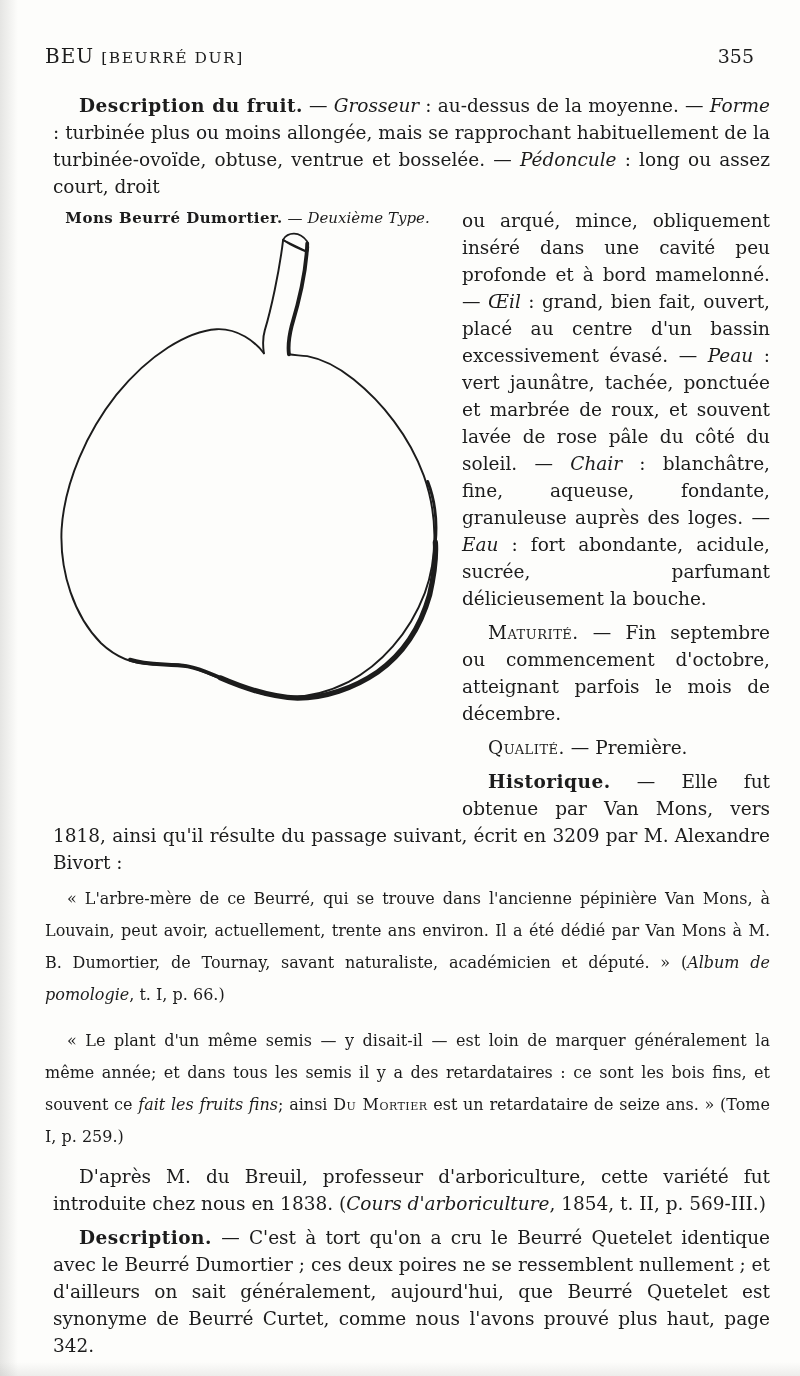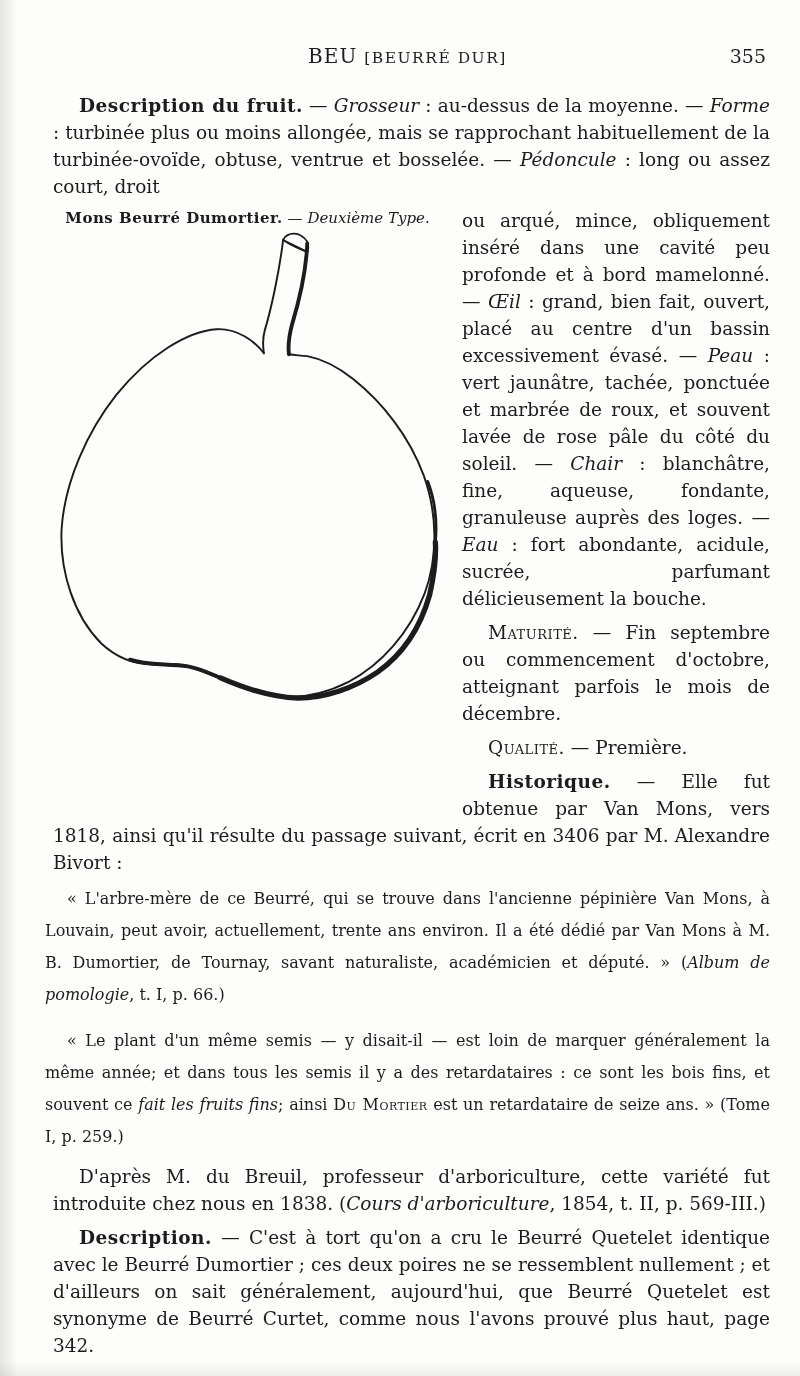--- a/index.html
+++ b/index.html
@@ -18,27 +18,27 @@
     pointer-events: none;
   }
   body::after {
     content: ""; position: absolute; left: 0; right: 0; bottom: 0; height: 14px;
     background: linear-gradient(0deg, rgba(120,120,118,0.12), rgba(120,120,118,0));
     pointer-events: none;
   }
   .page { padding: 44px 30px 0 45px; }
 
   .running-head {
-    position: relative; text-align: center;
+    position: relative; text-align: left;
     height: 26px; margin-bottom: 22px;
   }
   .head-title { font-size: 19px; letter-spacing: 1px; }
   .head-main { font-size: 20px; }
   .head-sub  { font-size: 15.5px; letter-spacing: 1.5px; }
-  .page-num  { position: absolute; right: 4px; top: 1px; font-size: 19px; }
+  .page-num  { position: absolute; right: 16px; top: 1px; font-size: 19px; }
 
   .para {
     font-size: 18.5px; line-height: 27px;
     text-align: justify; margin: 0 0 7px 8px;
   }
   .para.indent { text-indent: 26px; }
   .para.cont   { text-indent: 0; }
   .quote { font-size: 16px; line-height: 32px; margin: 4px 0 10px 0; }
   .quote.indent { text-indent: 22px; }
   .q-col { padding-left: 0; }
@@ -108,21 +108,21 @@
         <path stroke-width="3" d="M 405,325 C 407,303 404,280 397,262"></path>
       </svg>
     </figure>
 
     <p class="para cont"><span>ou arqué, mince, obliquement inséré dans une cavité peu profonde et à bord mamelonné. — </span><span class="i">Œil</span><span> : grand, bien fait, ouvert, placé au centre d'un bassin excessivement évasé. — </span><span class="i">Peau</span><span> : vert jaunâtre, tachée, ponctuée et marbrée de roux, et souvent lavée de rose pâle du côté du soleil. — </span><span class="i">Chair</span><span> : blanchâtre, fine, aqueuse, fondante, granuleuse auprès des loges. — </span><span class="i">Eau</span><span> : fort abondante, acidule, sucrée, parfumant délicieusement la bouche.</span></p>
 
     <p class="para indent"><span class="sc">Maturité.</span><span> — Fin septembre ou commencement d'octobre, atteignant parfois le mois de décembre.</span></p>
 
     <p class="para indent"><span class="sc">Qualité.</span><span> — Première.</span></p>
 
-    <p class="para indent"><span class="b">Historique.</span><span> — Elle fut obtenue par Van Mons, vers 1818, ainsi qu'il résulte du passage suivant, écrit en 3406 par M. Alexandre Bivort :</span></p>
+    <p class="para indent"><span class="b">Historique.</span><span> — Elle fut obtenue par Van Mons, vers 1818, ainsi qu'il résulte du passage suivant, écrit en 3209 par M. Alexandre Bivort :</span></p>
 
     <p class="para quote indent q-col"><span>« L'arbre-mère de ce Beurré, qui se trouve dans l'ancienne pépinière Van Mons, à Louvain, peut avoir, actuellement, trente ans environ. Il a été dédié par Van Mons à M. B. Dumortier, de Tournay, savant naturaliste, académicien et député. » (</span><span class="i">Album de pomologie</span><span>, t. I, p. 66.)</span></p>
 
   </div>
 
 
   <p class="para quote indent"><span>« Le plant d'un même semis — y disait-il — est loin de marquer généralement la même année; et dans tous les semis il y a des retardataires : ce sont les bois fins, et souvent ce </span><span class="i">fait les fruits fins</span><span>; ainsi </span><span class="sc">Du Mortier</span><span> est un retardataire de seize ans. » (Tome I, p. 259.)</span></p>
 
   <p class="para indent"><span>D'après M. du Breuil, professeur d'arboriculture, cette variété fut introduite chez nous en 1838. (</span><span class="i">Cours d'arboriculture</span><span>, 1854, t. II, p. 569-III.)</span></p>
 

